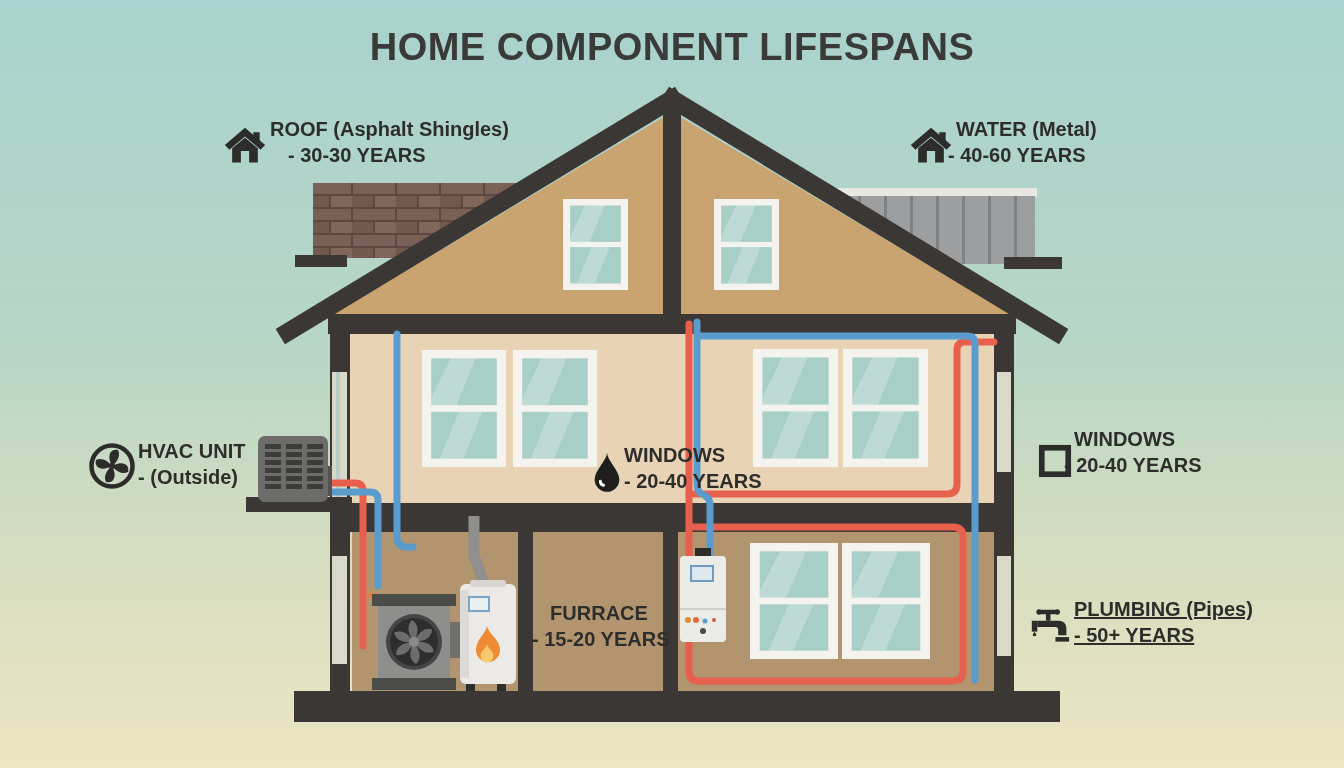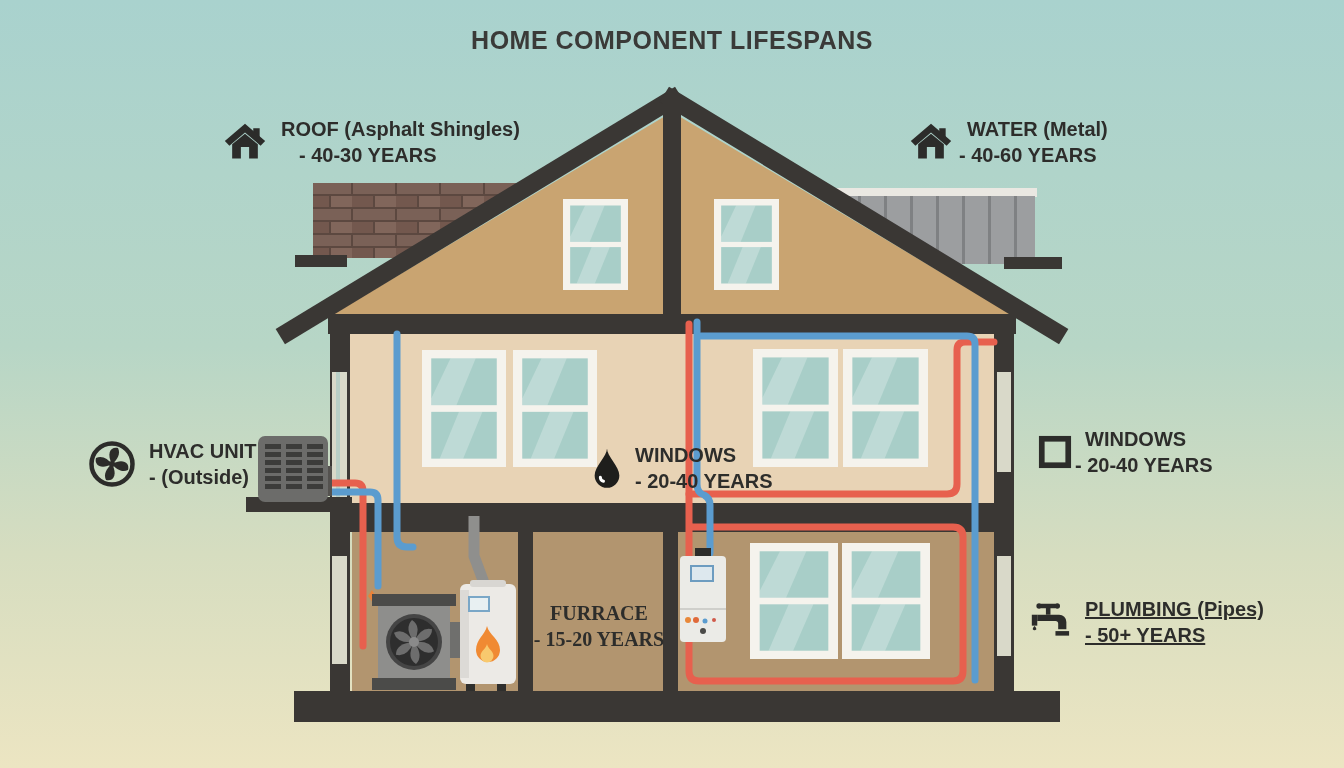--- a/index.html
+++ b/index.html
@@ -3,32 +3,32 @@
 <meta charset="utf-8">
 <style>
   html,body{margin:0;padding:0;}
   .stage{
     position:relative;width:1344px;height:768px;overflow:hidden;
     background:linear-gradient(180deg,#a9d2ce 0%,#b7d6c6 45%,#d6ddc0 72%,#ece5c2 100%);
     font-family:"Liberation Sans",sans-serif;color:#2d2d2b;
   }
   .title{
     position:absolute;top:26px;left:0;width:100%;text-align:center;
-    font-size:25px;font-weight:bold;letter-spacing:.5px;color:#3a3a38;margin:0;
+    font-size:38px;font-weight:bold;letter-spacing:.5px;color:#3a3a38;margin:0;
   }
   svg.house{position:absolute;left:0;top:0;}
-  .label{position:absolute;display:flex;align-items:center;gap:13px;}
+  .label{position:absolute;display:flex;align-items:flex-end;gap:2px;}
   .label .ltext{display:flex;flex-direction:column;}
   .label .l1,.label .l2{font-size:20px;font-weight:bold;line-height:26px;white-space:nowrap;color:#2d2d2b;}
   .label svg{flex:0 0 auto;}
   #lbl-roof-asphalt .l2{margin-left:18px;}
   #lbl-roof-metal .l2{margin-left:-8px;}
   #lbl-windows-right .l2{margin-left:-10px;}
   #lbl-furnace{display:block;width:134px;text-align:center;}
-  #lbl-furnace .l1,#lbl-furnace .l2{white-space:nowrap;font-family:Liberation Serif, serif;}
+  #lbl-furnace .l1,#lbl-furnace .l2{white-space:nowrap;}
 </style>
 </head>
 <body>
 
 <div class="stage">
 
   <svg class="house" width="1344" height="768" viewBox="0 0 1344 768">
     <defs>
       <pattern id="brick" width="44" height="26" patternUnits="userSpaceOnUse">
         <rect width="44" height="26" fill="#5c4840"></rect>
@@ -174,21 +174,21 @@
   <h1 class="title">HOME COMPONENT LIFESPANS</h1>
 
   <div class="label" id="lbl-roof-asphalt" style="left:222px;top:116px;">
     <svg width="46" height="44" viewBox="0 0 48 48" fill="#2c2c2a">
       <rect x="33" y="9" width="7" height="10"></rect>
       <path d="M24 4 L46 23 L41 28 L24 13.5 L7 28 L2 23 Z"></path>
       <path d="M10 26.5 L24 15 L38 26.5 L38 42 L28.5 42 L28.5 29.5 L19.5 29.5 L19.5 42 L10 42 Z"></path>
     </svg>
     <div class="ltext">
       <div class="l1">ROOF (Asphalt Shingles)</div>
-      <div class="l2">- 40-30 YEARS</div>
+      <div class="l2">- 30-30 YEARS</div>
     </div>
   </div>
 
   <div class="label" id="lbl-roof-metal" style="left:908px;top:116px;">
     <svg width="46" height="44" viewBox="0 0 48 48" fill="#2c2c2a">
       <rect x="33" y="9" width="7" height="10"></rect>
       <path d="M24 4 L46 23 L41 28 L24 13.5 L7 28 L2 23 Z"></path>
       <path d="M10 26.5 L24 15 L38 26.5 L38 42 L28.5 42 L28.5 29.5 L19.5 29.5 L19.5 42 L10 42 Z"></path>
     </svg>
     <div class="ltext">

